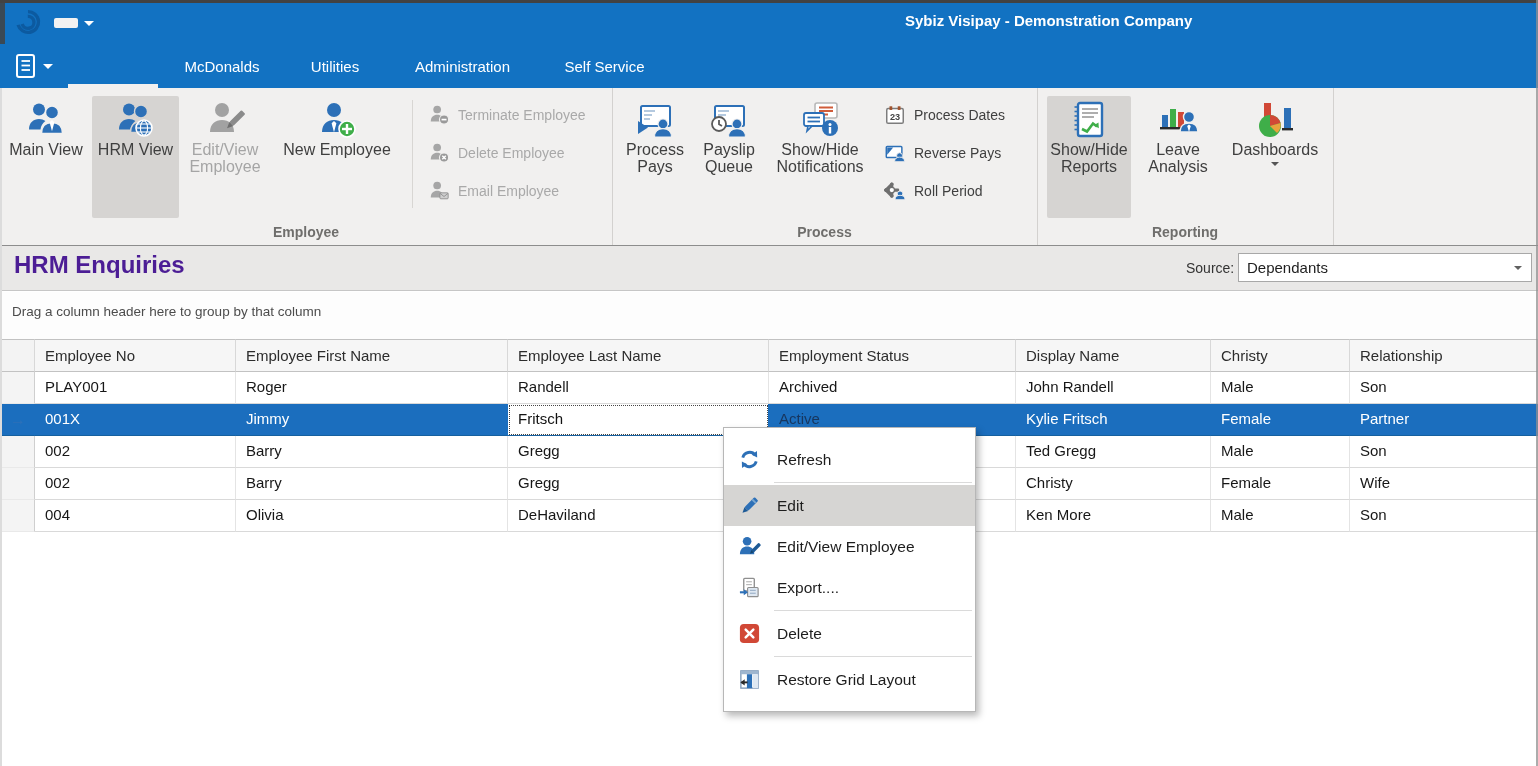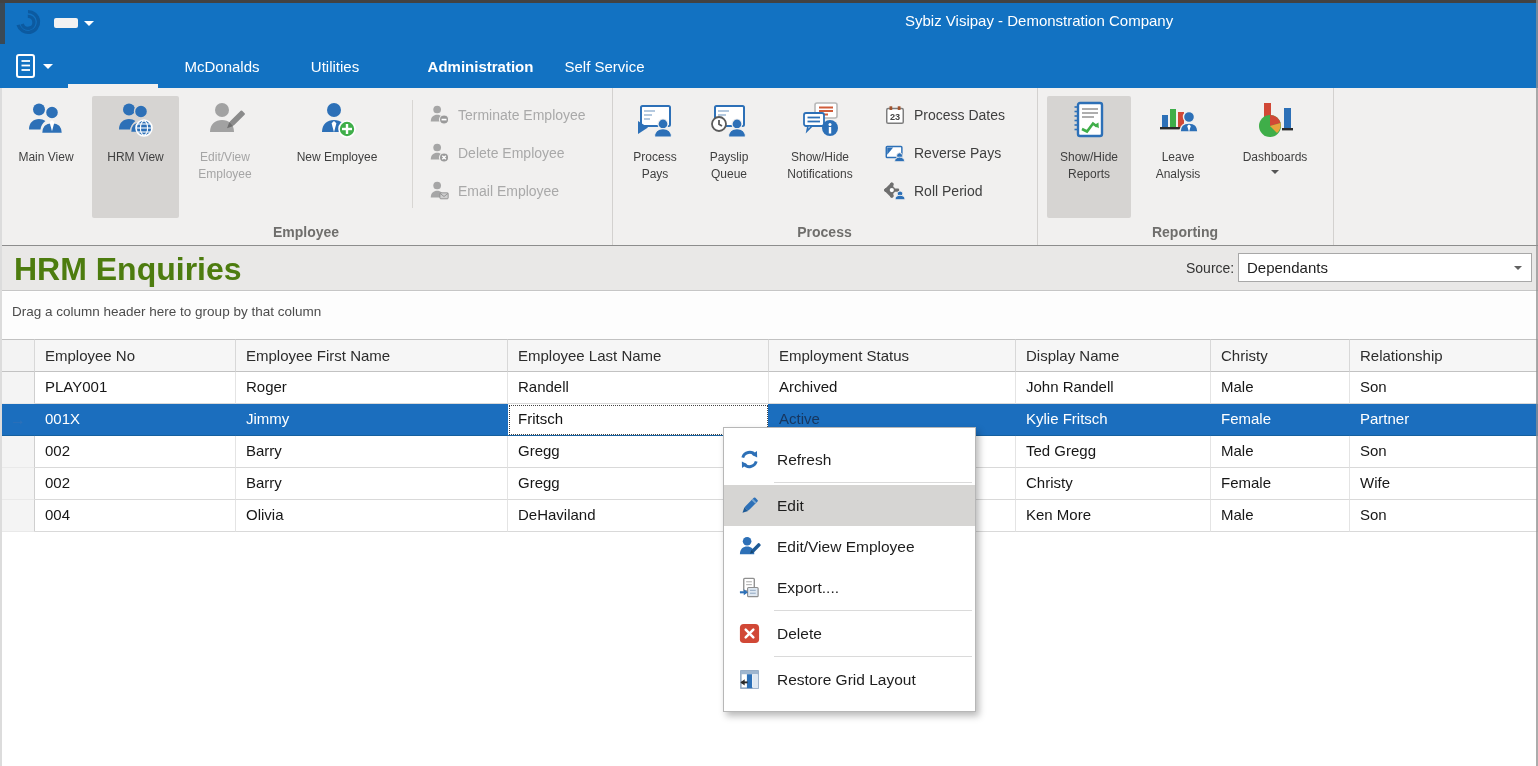--- a/index.html
+++ b/index.html
@@ -4,61 +4,61 @@
 <style>
   html,body{margin:0;padding:0;background:#ffffff;}
   .screen{position:relative;width:1538px;height:766px;background:#fff;overflow:hidden;
           font-family:"Liberation Sans",sans-serif;-webkit-font-smoothing:antialiased;}
   .abs{position:absolute;}
 
   
   .titlebar{position:absolute;left:0;top:0;width:1538px;height:44px;background:#1272c2;}
   .topstrip{position:absolute;left:0;top:0;width:1538px;height:3px;background:#424242;}
   .leftstrip{position:absolute;left:0;top:0;width:5px;height:88px;background:#424242;opacity:.85;}
-  .win-title{position:absolute;left:905px;top:12px;color:#fff;font-size:15px;font-weight:normal;}
+  .win-title{position:absolute;left:905px;top:12px;color:#fff;font-size:15px;font-weight:bold;}
   .qat-pill{position:absolute;left:54px;top:18px;width:24px;height:10px;background:#f2f2f2;border-radius:2px;}
   .caret-w{width:0;height:0;border-left:5px solid transparent;border-right:5px solid transparent;border-top:5px solid #fff;}
   .qat-caret{position:absolute;left:84px;top:21px;}
 
   
   .tabband{position:absolute;left:0;top:44px;width:1538px;height:44px;background:#1272c2;}
   .appmenu{position:absolute;left:14px;top:6px;width:42px;height:32px;display:flex;align-items:center;}
   .tab{position:absolute;top:0;height:44px;display:flex;align-items:center;justify-content:center;
        color:#fff;font-size:15px;cursor:default;}
   .tab.active{background:#f1f0ef;color:#1d1d1d;margin-top:40px;}
   #tab0{left:68px;width:90px;}
   #tab1{left:168px;width:108px;}
   #tab2{left:286px;width:98px;}
-  #tab3{left:412px;width:137px;font-weight:bold;}
+  #tab3{left:394px;width:137px;}
   #tab4{left:541px;width:127px;}
 
   
   .ribbon{position:absolute;left:0;top:88px;width:1538px;height:157px;background:#f1f0ef;}
   .rgroup{position:absolute;top:0;height:157px;border-right:1px solid #d3d1cf;}
   #g-emp{left:0;width:612px;}
   #g-proc{left:612px;width:425px;}
   #g-rep{left:1037px;width:296px;}
   .glabel{position:absolute;bottom:5px;left:0;right:0;text-align:center;font-size:14px;font-weight:bold;color:#6f6e6c;}
   .bigbtn{position:absolute;top:8px;height:122px;display:flex;flex-direction:column;align-items:center;border-radius:2px;}
-  .bigbtn .blabel{margin-top:9px;font-size:12px;line-height:17px;color:#3f3f3f;text-align:center;}
+  .bigbtn .blabel{margin-top:1px;font-size:16px;line-height:17px;color:#3f3f3f;text-align:center;}
   .bigbtn.pressed{background:#d6d4d2;}
   .bigbtn.disabled .blabel{color:#a5a5a5;}
   .bicon{width:40px;height:40px;margin-top:4px;}
   .vline{position:absolute;top:12px;height:108px;width:1px;background:#d8d6d3;}
   .smallcol{position:absolute;top:0;}
   .smallbtn{position:absolute;left:0;height:26px;display:flex;align-items:center;}
   .smallbtn .sicon{width:22px;height:22px;margin-right:8px;}
   .smallbtn .slabel{font-size:14px;color:#3f3f3f;white-space:nowrap;}
   .smallbtn.disabled .slabel{color:#a9a9a9;}
   .ddcaret{width:0;height:0;border-left:4px solid transparent;border-right:4px solid transparent;border-top:4px solid #555;margin-top:4px;}
 
   
   .pagebar{position:absolute;left:0;top:245px;width:1538px;height:46px;background:#e9e8e7;
            border-top:1px solid #8d8d8d;border-bottom:1px solid #c6c6c6;box-sizing:border-box;}
-  .pagetitle{position:absolute;left:14px;top:5px;font-size:32px;font-weight:bold;color:#4d7c0f;}
+  .pagetitle{position:absolute;left:14px;top:5px;font-size:24px;font-weight:bold;color:#4c1d95;}
   .srclabel{position:absolute;left:1186px;top:14px;font-size:14px;color:#333;}
   .combo{position:absolute;left:1238px;top:7px;width:294px;height:29px;background:#fff;border:1px solid #a8a8a8;
          box-sizing:border-box;font-size:15px;color:#1e1e1e;line-height:27px;padding-left:8px;}
   .combo-caret{position:absolute;right:9px;top:12px;width:0;height:0;border-left:4px solid transparent;
          border-right:4px solid transparent;border-top:4px solid #616161;}
 
   
   .groupby{position:absolute;left:0;top:292px;width:1538px;height:47px;background:#fdfdfd;}
   .groupby span{position:absolute;left:12px;top:12px;font-size:13.5px;color:#4c4c4c;}
 

